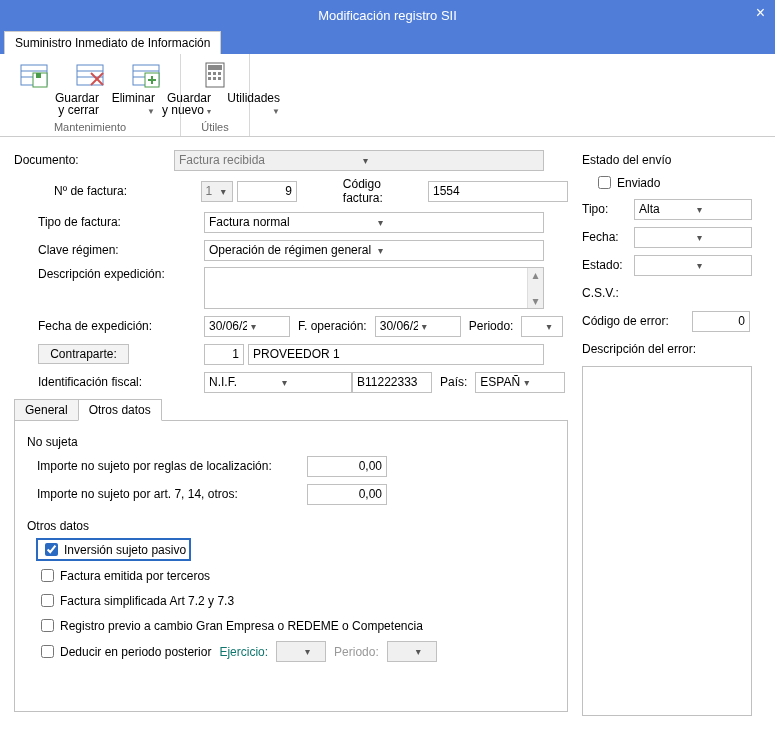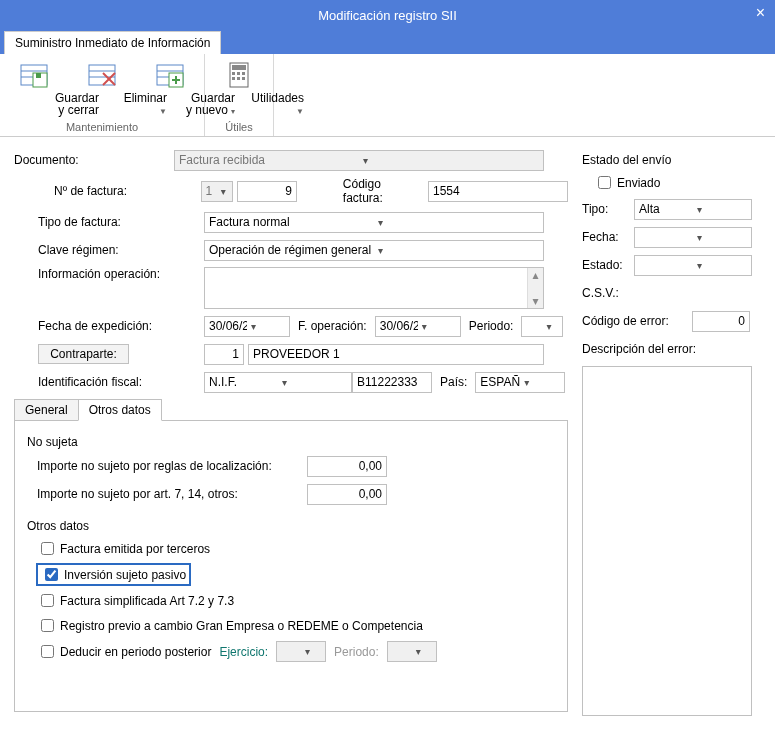--- a/index.html
+++ b/index.html
@@ -7,21 +7,21 @@
 
   .titlebar { background: #4f7dd8; color: #fff; height: 30px; display: flex; align-items: center; justify-content: center; position: relative; }
   .titlebar .close { position: absolute; right: 10px; top: 4px; font-size: 16px; cursor: pointer; }
   .titlebar .title { font-size: 13px; }
 
   .ribbon-tab { background: #4f7dd8; height: 24px; display: flex; align-items: flex-end; padding-left: 4px; }
   .ribbon-tab .tab { background: #fff; border: 1px solid #ccc; border-bottom: none; padding: 4px 10px; font-size: 12px; }
 
   .ribbon { display: flex; border-bottom: 1px solid #ccc; background: #fff; }
   .ribbon-group { border-right: 1px solid #d8d8d8; padding: 4px 8px 0 8px; text-align: center; }
-  .ribbon-buttons { display: flex; gap: 16px; }
+  .ribbon-buttons { display: flex; gap: 4px; }
   .ribbon-btn { display: flex; flex-direction: column; align-items: center; width: 52px; cursor: pointer; }
   .ribbon-btn .icon { width: 32px; height: 32px; display: flex; align-items: center; justify-content: center; }
   .ribbon-btn .lbl { font-size: 11px; line-height: 12px; margin-top: 2px; min-height: 24px; }
   .ribbon-btn .arrow-down { font-size: 8px; color: #666; }
   .ribbon-group-name { font-size: 11px; color: #666; padding: 3px 0; }
 
   .content { display: flex; padding: 12px 10px 0 14px; gap: 14px; }
   .left { width: 554px; }
   .right { width: 180px; }
 
@@ -169,21 +169,21 @@
 
     <div class="row indent">
       <div class="lbl">Clave régimen:</div>
       <div class="select" style="width:340px">
           <span>Operación de régimen general</span>
           <span class="arrow">▾</span>
         </div>
     </div>
 
     <div class="row indent" style="align-items:flex-start">
-      <div class="lbl">Información operación:</div>
+      <div class="lbl">Descripción expedición:</div>
       <div class="scrollhint" style="width:340px;height:42px">
         <div class="sbar">
             <span>▴</span>
             <span>▾</span>
           </div>
       </div>
     </div>
 
     <div class="row indent">
       <div class="lbl">Fecha de expedición:</div>
@@ -235,28 +235,28 @@
         <input type="text" class="num-right" style="width: 80px;" value="0,00">
       </div>
       <div class="row" style="margin-left:10px">
         <div style="width:270px">Importe no sujeto por art. 7, 14, otros:</div>
         <input type="text" class="num-right" style="width: 80px;" value="0,00">
       </div>
 
       <div class="section-title" style="margin-top:14px">Otros datos</div>
 
       <div class="chk-row" style="margin-left:10px">
-        <input type="checkbox" style="">
-        <span>Factura emitida por terceros</span>
-      </div>
-      <div class="chk-row" style="margin-left:10px">
         <span class="highlighted">
           <input type="checkbox" checked="" style="">
           <span>Inversión sujeto pasivo</span>
         </span>
+      </div>
+      <div class="chk-row" style="margin-left:10px">
+        <input type="checkbox" style="">
+        <span>Factura emitida por terceros</span>
       </div>
       <div class="chk-row" style="margin-left:10px">
         <input type="checkbox" style="">
         <span>Factura simplificada Art 7.2 y 7.3</span>
       </div>
       <div class="chk-row" style="margin-left:10px">
         <input type="checkbox" style="">
         <span>Registro previo a cambio Gran Empresa o REDEME o Competencia</span>
       </div>
       <div class="chk-row" style="margin-left:10px">

